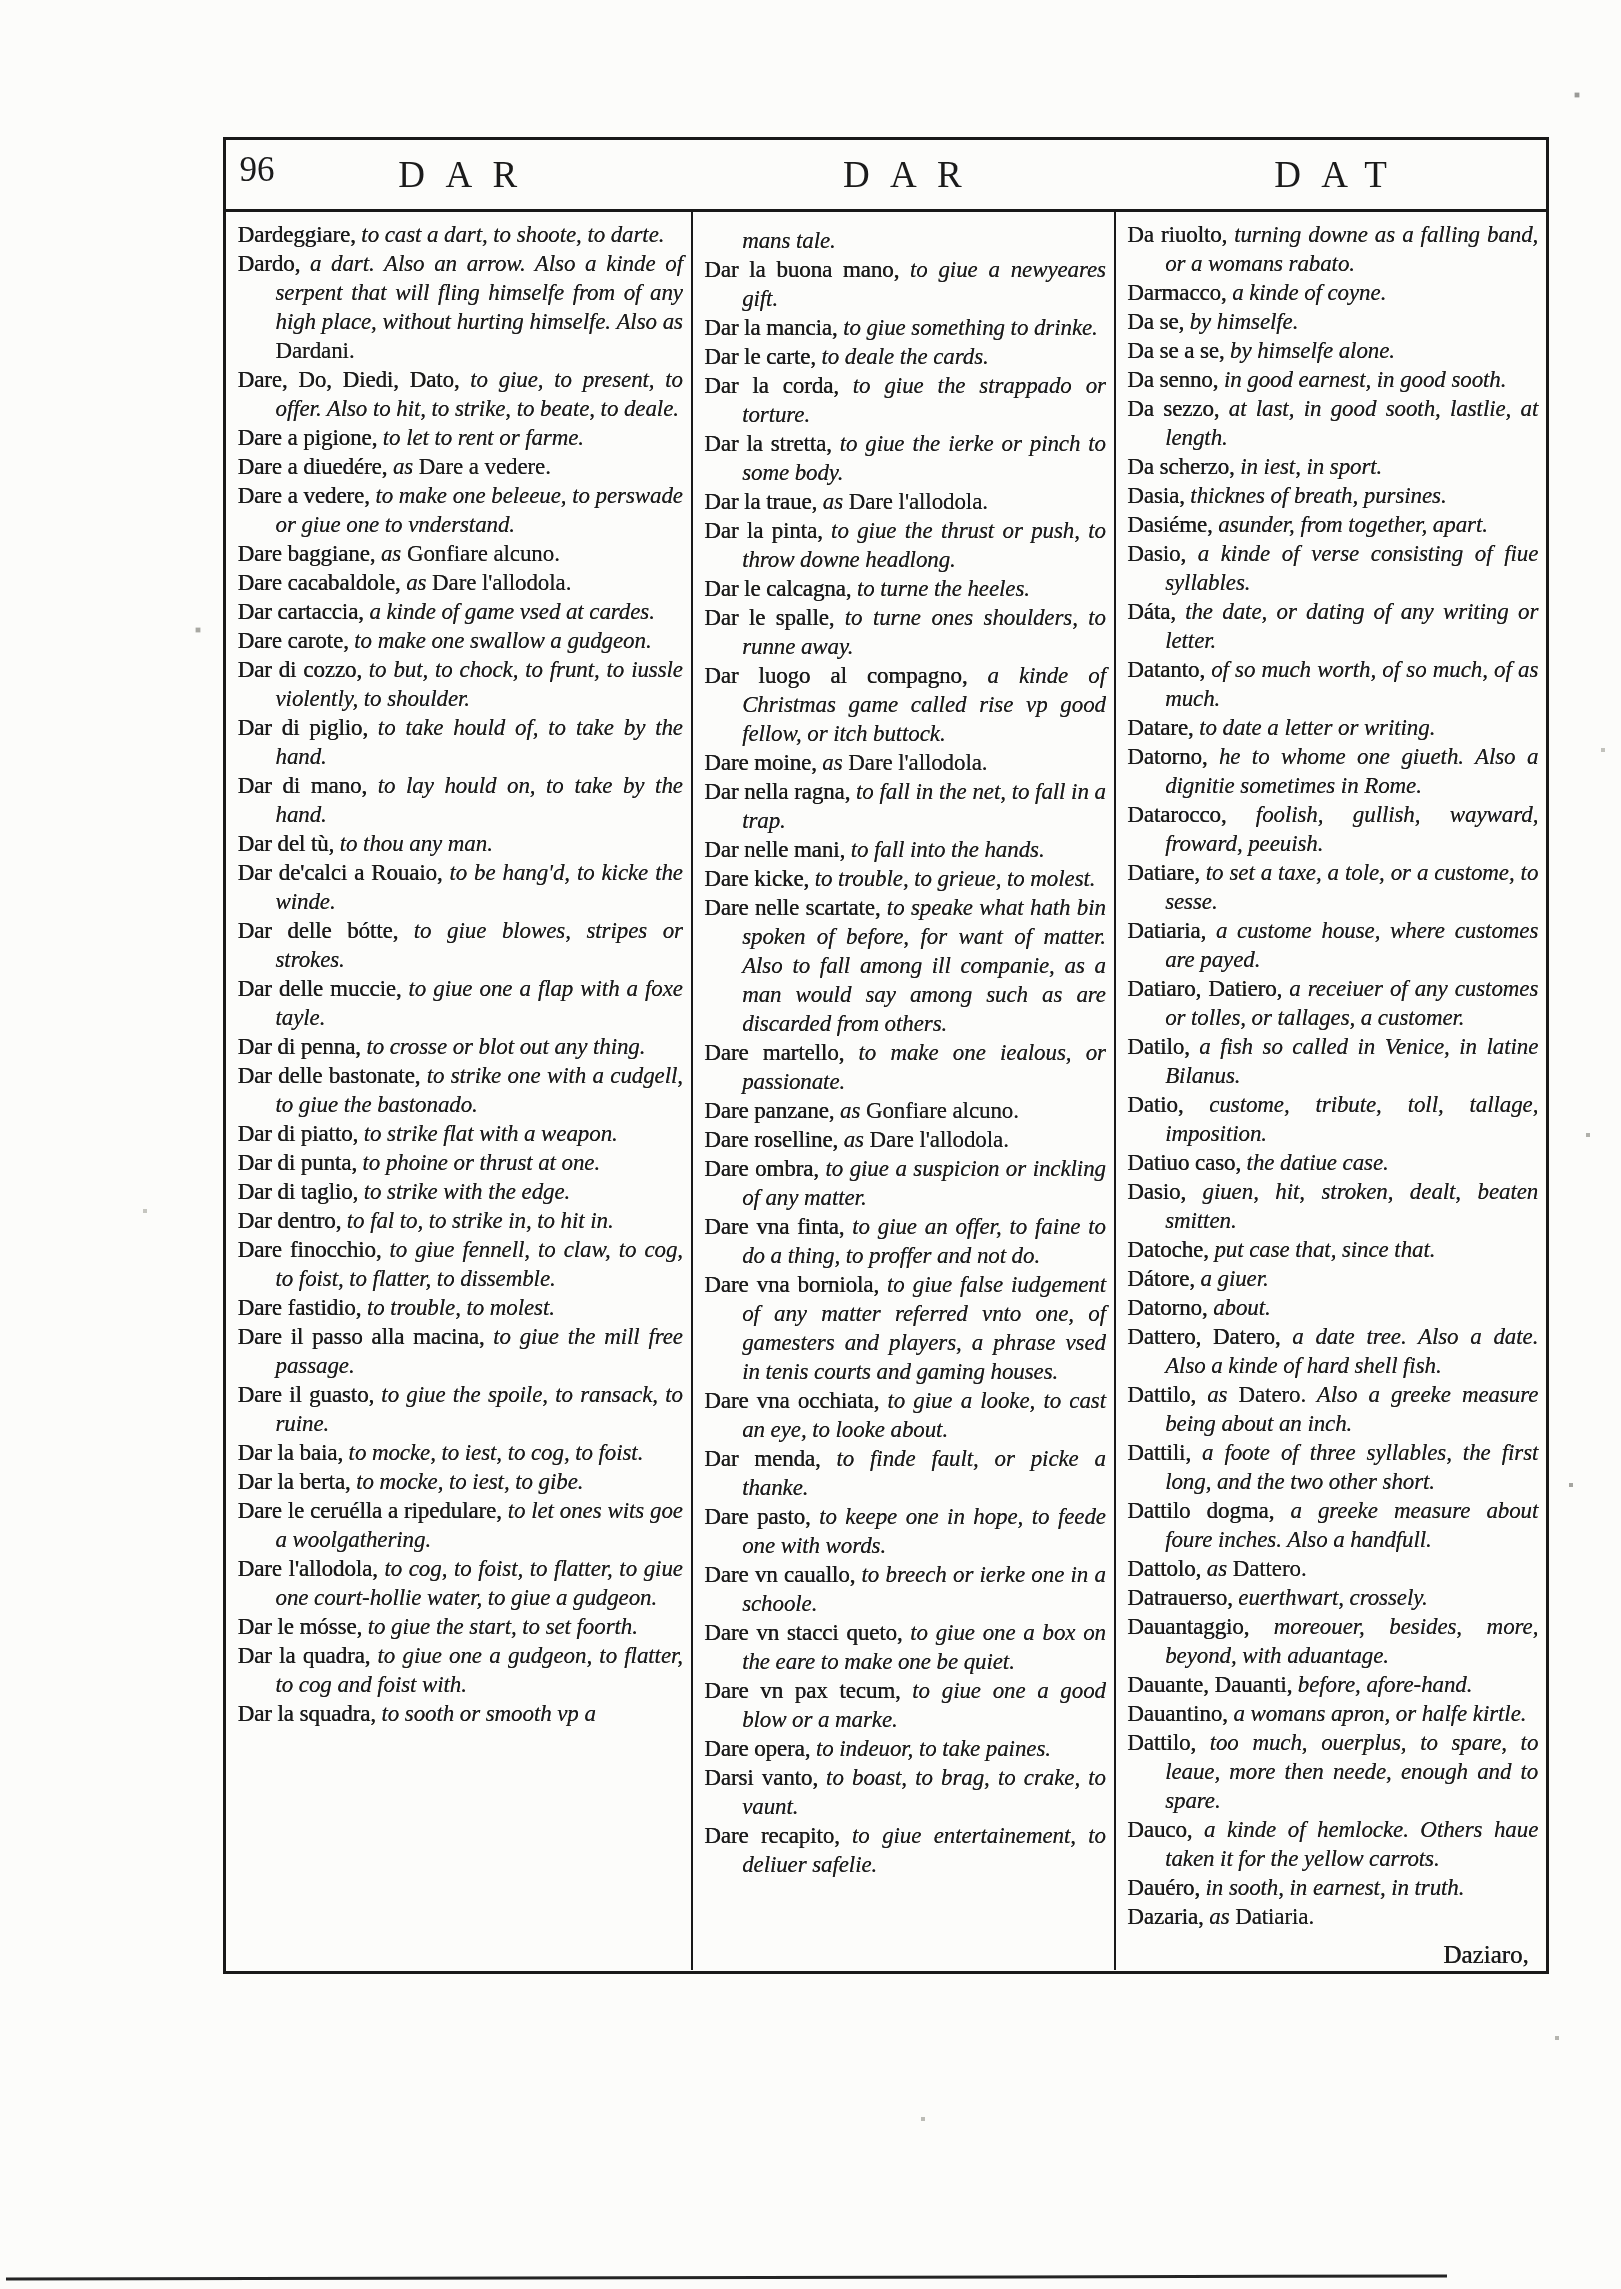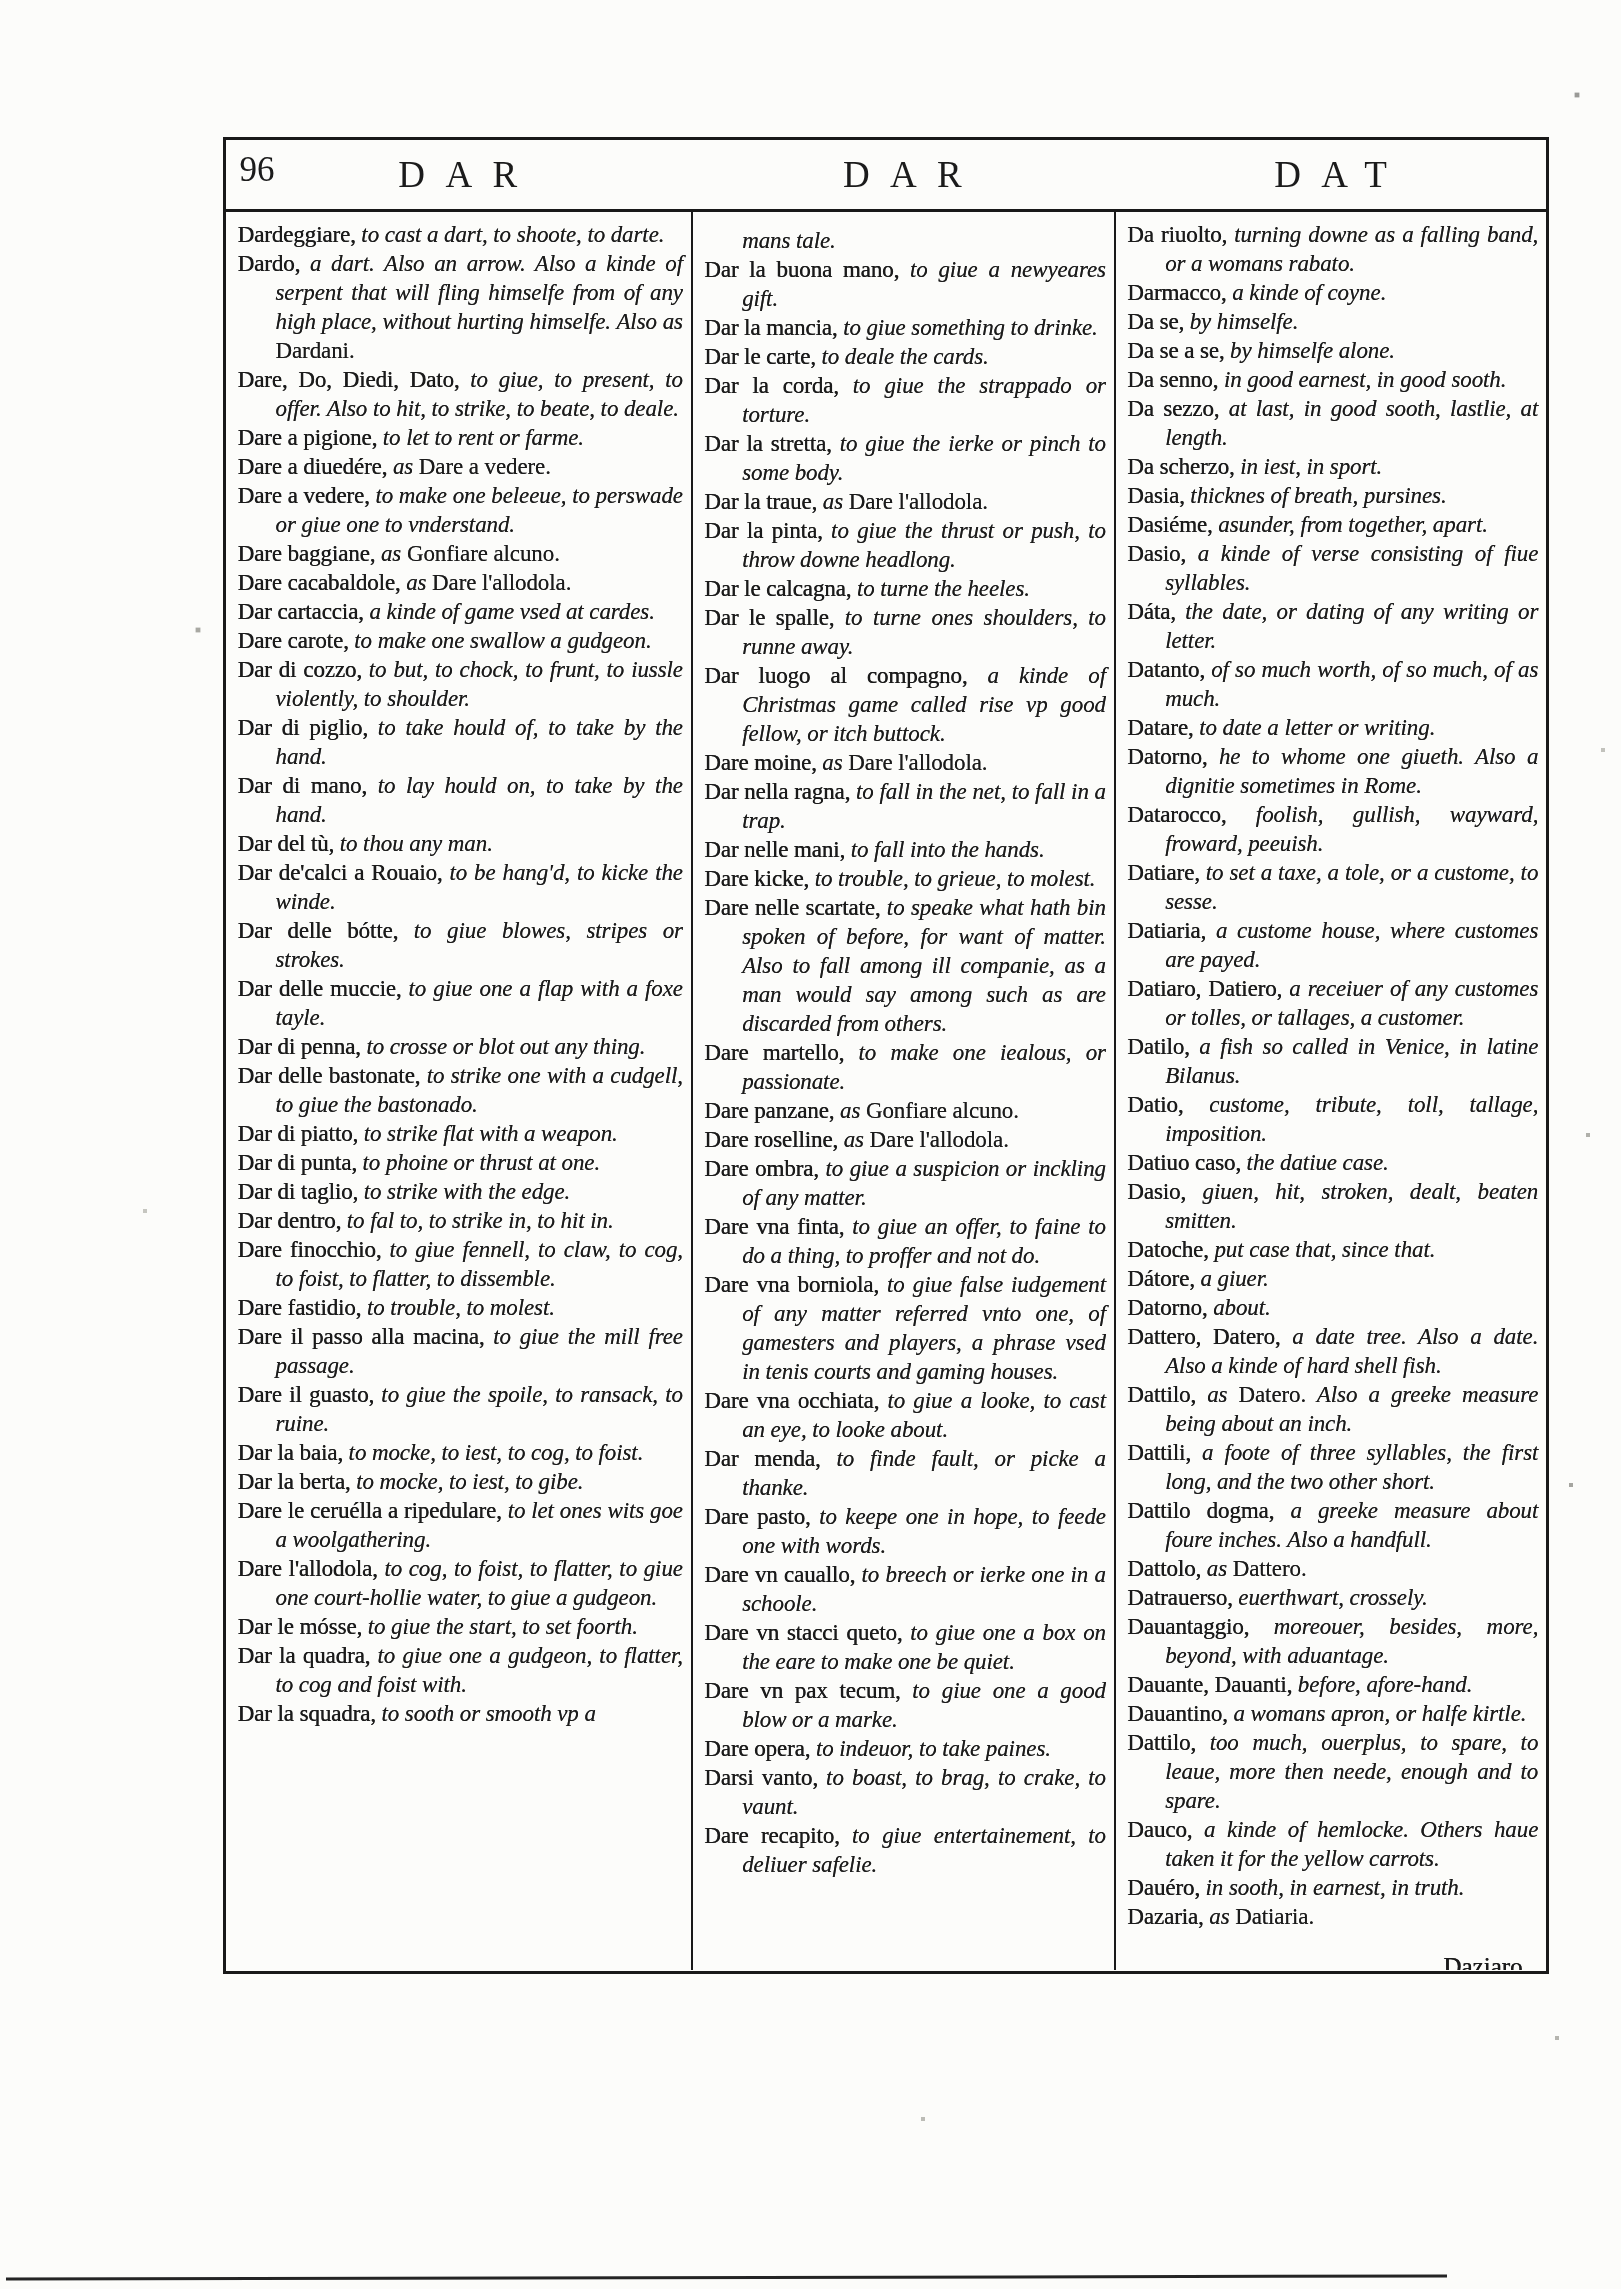--- a/index.html
+++ b/index.html
@@ -34,21 +34,21 @@
   .entry{
     font-size:23px;line-height:29px;text-align:justify;
     padding-left:38px;text-indent:-38px;letter-spacing:-0.1px;
     text-shadow:0 0 0.5px rgba(25,25,25,.8);
   }
   .entry .head{font-style:normal;text-shadow:0.4px 0 0 currentColor;}
   .entry .def{font-style:italic;}
   .entry .ref{font-style:normal;}
   .entry.cont{padding-left:38px;text-indent:0;margin-top:6px;}
   .catchword{
-    text-align:right;font-size:25px;margin-top:22px;padding-right:9.6px;
+    text-align:right;font-size:25px;margin-top:10px;padding-right:9.6px;
     text-shadow:0.4px 0 0 currentColor;
   }
   .scan-edge-line{
     position:absolute;left:5.8px;top:2276px;width:1441px;height:2.9px;
     background:#242424;transform:rotate(-0.12deg);
   }
   .scan-speckles{
     position:absolute;left:0;top:0;width:1.9px;height:1.9px;background:transparent;
     box-shadow:
       1576px 94px 0 1.4px #9a9a96,

